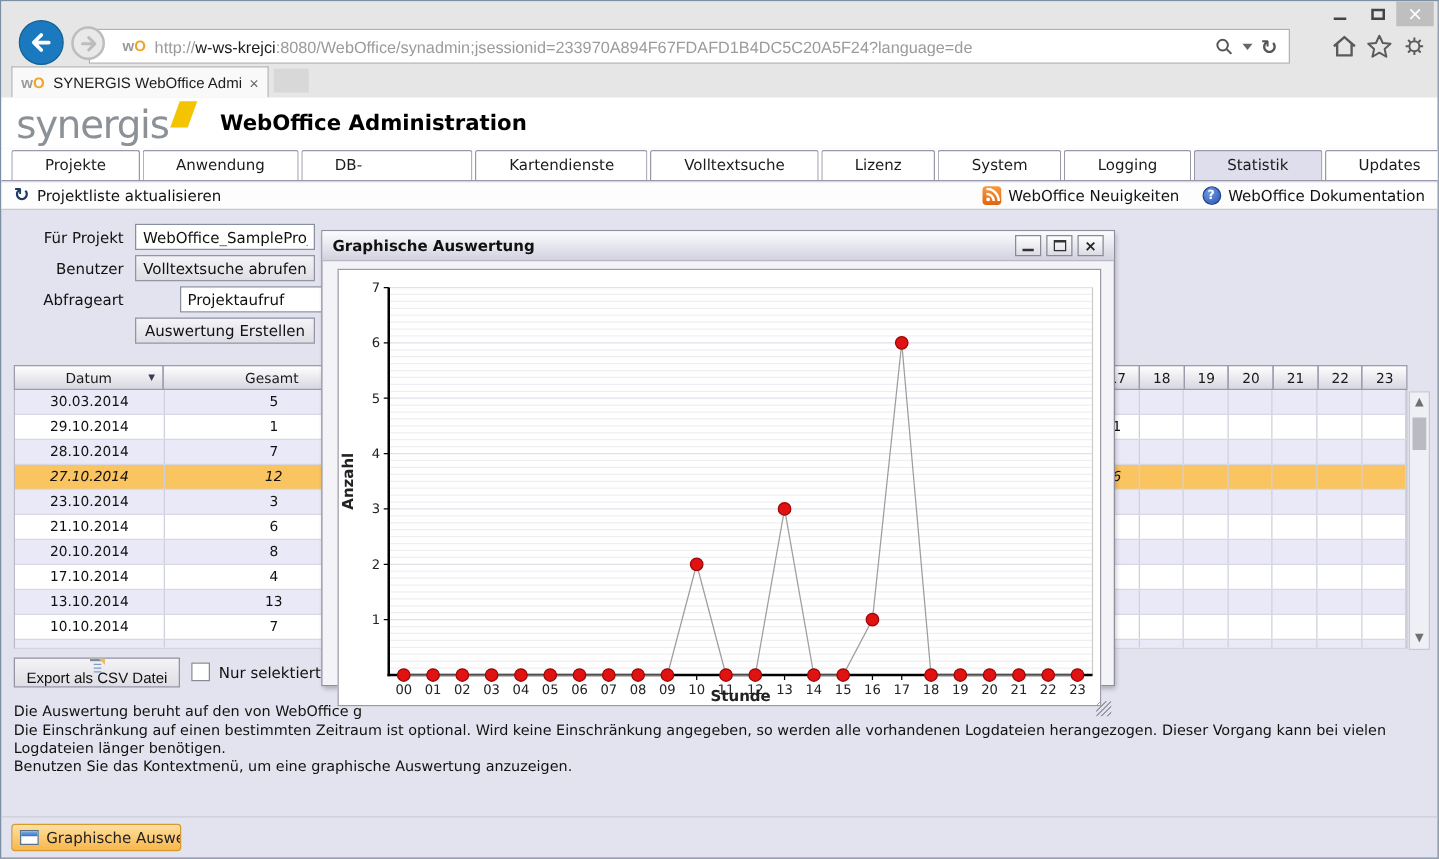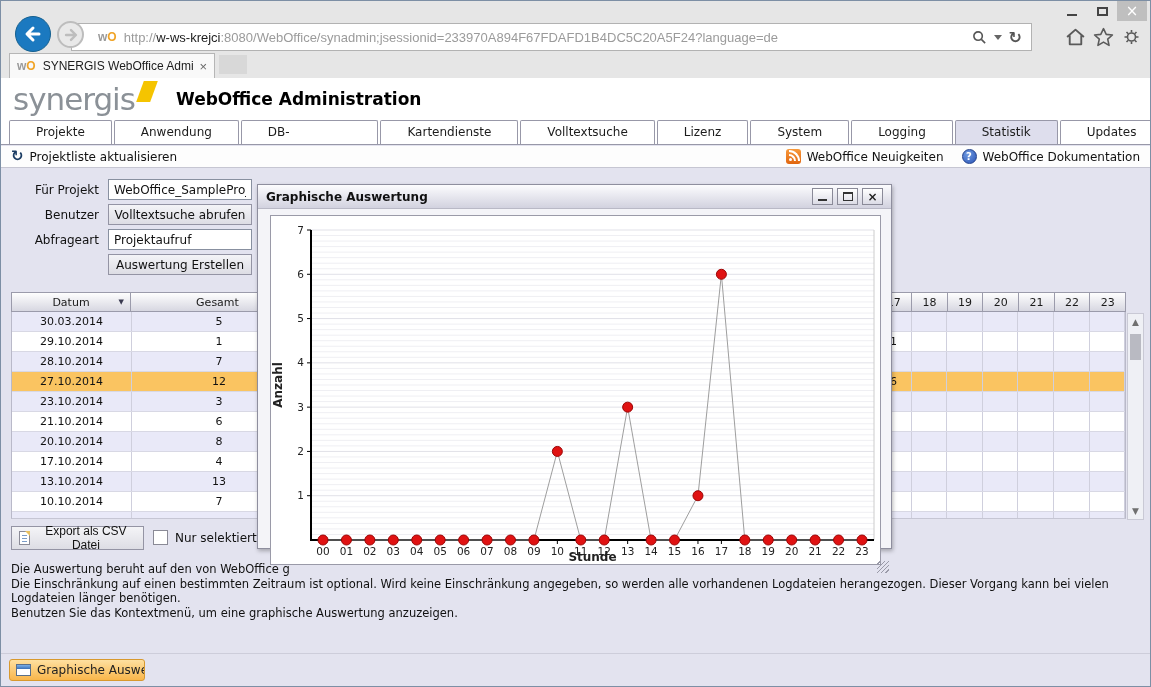--- a/index.html
+++ b/index.html
@@ -63,30 +63,30 @@
 
 .table{position:absolute;left:10px;top:291px;width:1133px;}
 .tbl-main{position:absolute;left:0;top:0;width:1115px;}
 .thead{display:flex;height:20px;}
 .th{background:linear-gradient(#fefefe,#d7d7e1);border:1px solid #9b9bab;margin-left:-1px;font-size:11px;color:#1a1a1a;display:flex;align-items:center;justify-content:center;position:relative;}
 .th:first-child{margin-left:0;}
 .sort-arrow{position:absolute;right:6px;font-size:7px;color:#3a3a50;}
 .tbody{height:207px;overflow:hidden;background:#fff;border-left:1px solid #b9b9c9;border-right:1px solid #b9b9c9;border-bottom:1px solid #c6c6d4;}
 .trow{display:flex;height:20px;border-bottom:1px solid #d8d8e4;background:#fff;}
 .trow.alt{background:#e9e9f8;}
-.trow.sel{background:#fac461;}
+.trow.sel{background:#fac461;font-style:italic;}
 .td{border-right:1px solid #cfcfdd;font-size:11px;color:#111;display:flex;align-items:center;justify-content:center;overflow:hidden;}
 .c-datum{width:120px;}.c-gesamt{width:140px;padding-left:35px;}.c-hour{flex:1;}
 .vscroll{position:absolute;right:0;top:21px;width:17px;height:207px;background:#eff0f5;border:1px solid #c9c9d5;}
 .scr-up,.scr-dn{position:absolute;left:0;width:15px;height:16px;display:flex;align-items:center;justify-content:center;color:#707070;font-size:9px;}
 .scr-up{top:0;}.scr-dn{bottom:0;}
 .scr-thumb{position:absolute;left:2px;top:20px;width:11px;height:26px;background:#b9bac2;}
 
 
-.export-btn{position:absolute;left:10px;top:525px;height:24px;width:133px;border:1px solid #9494a4;background:linear-gradient(#f4f4f7,#dddde4);display:flex;align-items:center;gap:6px;padding:0 7px;font-size:12px;color:#111;}
+.export-btn{position:absolute;left:10px;top:525px;height:24px;width:133px;border:1px solid #9494a4;background:linear-gradient(#f4f4f7,#dddde4);display:flex;align-items:center;gap:6px;padding:0 7px;font-size:12px;color:#111;flex-direction:column;}
 .csv-icon{width:12px;height:14px;background:#fff;border:1px solid #8a8a96;position:relative;}
 .csv-icon i{position:absolute;left:2px;right:2px;height:1px;background:#7a9cc8;}
 .csv-icon i:nth-child(1){top:3px;}.csv-icon i:nth-child(2){top:6px;}.csv-icon i:nth-child(3){top:9px;}
 .csv-fold{position:absolute;right:-1px;top:-1px;width:0;height:0;border-left:5px solid transparent;border-top:5px solid #e8c060;}
 .chk{position:absolute;left:152px;top:529px;width:15px;height:15px;background:#fff;border:1px solid #8a8a96;}
 .chk-label{position:absolute;left:174px;top:530px;font-size:12px;color:#111;}
 .info{position:absolute;left:10px;top:561px;font-size:11.5px;line-height:14.5px;color:#111;width:1135px;}
 .footer-line{position:absolute;top:652px;left:0;width:100%;border-top:1px solid #cdcdda;}
 .taskbtn{position:absolute;left:8px;top:658px;width:136px;height:22px;background:linear-gradient(#fee0a0,#f9b64b);border:1px solid #d8992e;border-radius:3px;display:flex;align-items:center;gap:6px;padding:0 6px;font-size:12px;color:#222;white-space:nowrap;overflow:hidden;}
 .winmini-icon{width:15px;height:12px;background:#fff;border:1px solid #5a708a;position:relative;flex:none;}
@@ -205,21 +205,21 @@
         <span>WebOffice Dokumentation</span>
       </div>
     </div>
   </div>
 
   <div class="flabel" style="top:182px;">Für Projekt</div>
   <input class="finput" style="top: 178px;" value="WebOffice_SampleProject">
   <div class="flabel" style="top:207px;">Benutzer</div>
   <button class="fbutton" style="top:203px;">Volltextsuche abrufen</button>
   <div class="flabel" style="top:232px;">Abfrageart</div>
-  <input class="finput" style="top: 228px;" value="Projektaufruf">
+  <input class="finput" style="top: 228px; margin-left: 36px;" value="Projektaufruf">
   <button class="fbutton" style="top:253px;">Auswertung Erstellen</button>
 
   <div class="table">
     <div class="tbl-main">
       <div class="thead">
           <div class="th c-datum">Datum<span class="sort-arrow">▼</span></div>
           <div class="th c-gesamt">Gesamt</div>
           <div class="th c-hour">00</div>
           <div class="th c-hour">01</div>
           <div class="th c-hour">02</div>

